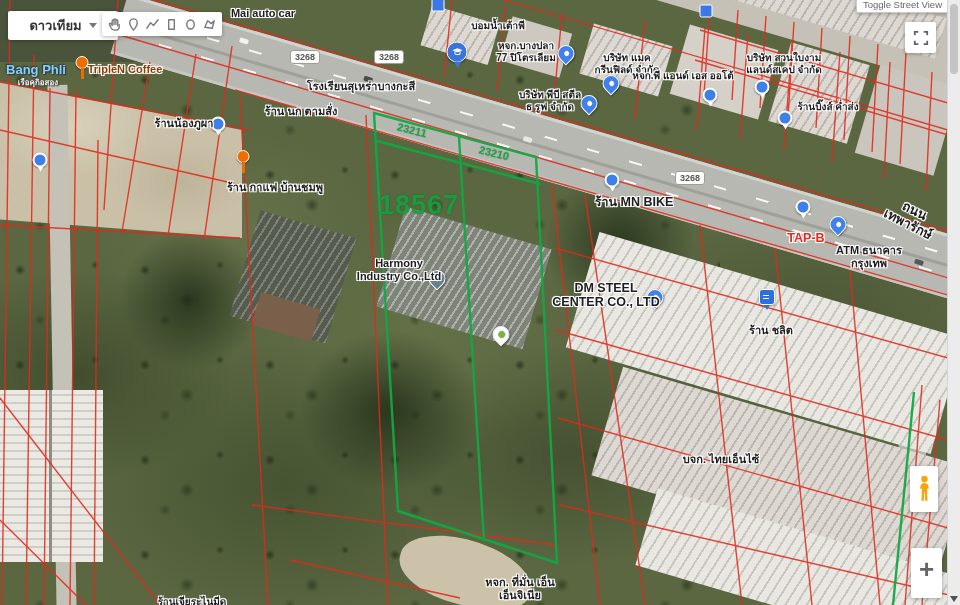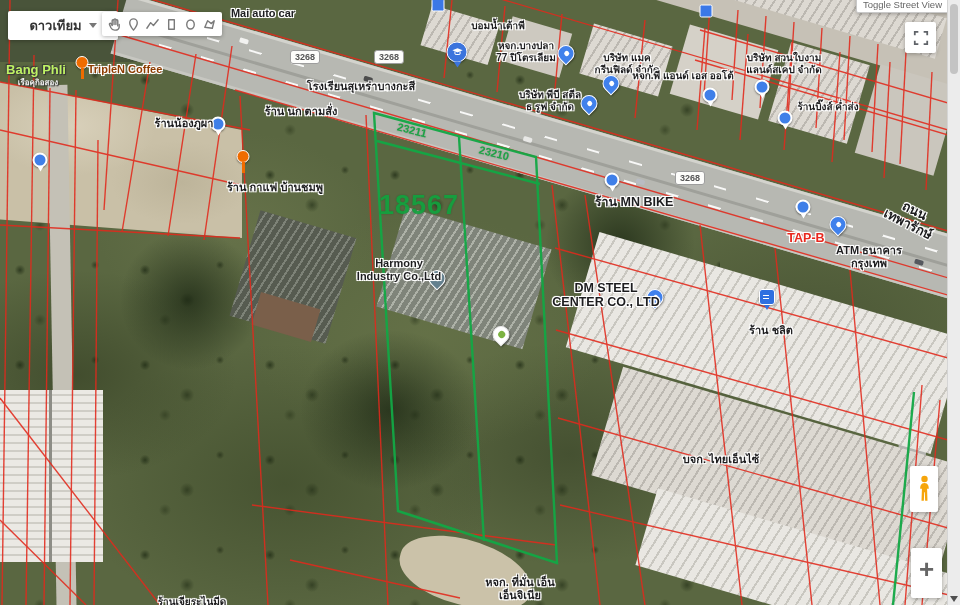--- a/index.html
+++ b/index.html
@@ -40,21 +40,21 @@
   .rib-darker{background:repeating-linear-gradient(106deg,#565b50 0 5px,#7d8277 5px 7px);}
   .wh-left{position:absolute;left:0;top:390px;width:103px;height:172px;background:repeating-linear-gradient(0deg,#ebe9e4 0 6px,#cfcdc6 6px 8px);}
   .wh-left::after{content:'';position:absolute;left:49px;top:0;width:3px;height:100%;background:#8d8d86;}
   
   svg.lines{position:absolute;left:0;top:0;z-index:20;pointer-events:none;}
   
   .lbl{position:absolute;transform:translate(-50%,-50%);font-size:11px;font-weight:bold;color:#1d1d1f;line-height:1.15;text-align:center;white-space:pre-line;z-index:30;
     text-shadow:0 0 2px #fff,0 0 2px #fff,1px 1px 0 #fff,-1px -1px 0 #fff,1px -1px 0 #fff,-1px 1px 0 #fff;}
   .lbl.sm{font-size:10px;}
   .lbl.big{font-size:12.5px;}
-  .lbl.locality{color:#bef264;font-size:13px;text-shadow:0 0 3px #444,1px 1px 1px #333,-1px -1px 1px #333;}
+  .lbl.locality{color:#7dd3fc;font-size:13px;text-shadow:0 0 3px #444,1px 1px 1px #333,-1px -1px 1px #333;}
   .lbl.locality-sub{color:#f2f2f2;font-size:8px;font-weight:bold;text-shadow:0 0 2px #444,1px 1px 1px #333;}
   .lbl.food{color:#8d3c00;}
   .lbl.redtxt{color:#e8281e;font-size:12.5px;}
   .lbl.roadname{font-size:13px;transform:translate(-50%,-50%) rotate(27deg);}
   .shield{position:absolute;transform:translate(-50%,-50%);background:#fdfdfb;border:1px solid #9d9d9d;border-radius:3px;font-size:9px;font-weight:bold;color:#555;padding:1px 4px;z-index:25;}
   .pnum{position:absolute;transform:translate(-50%,-50%);color:#12a23e;font-weight:bold;font-size:27px;letter-spacing:1px;opacity:.92;z-index:22;text-shadow:0 0 2px rgba(0,60,20,.35);}
   .pnum.small{font-size:11px;letter-spacing:0;transform:translate(-50%,-50%) rotate(14deg);}
   
   .mk{z-index:28;}
   .dot{position:absolute;width:11px;height:11px;border-radius:50%;background:#3f7fe8;border:2px solid #fff;transform:translate(-50%,-50%);box-shadow:0 1px 2px rgba(0,0,0,.45);}

